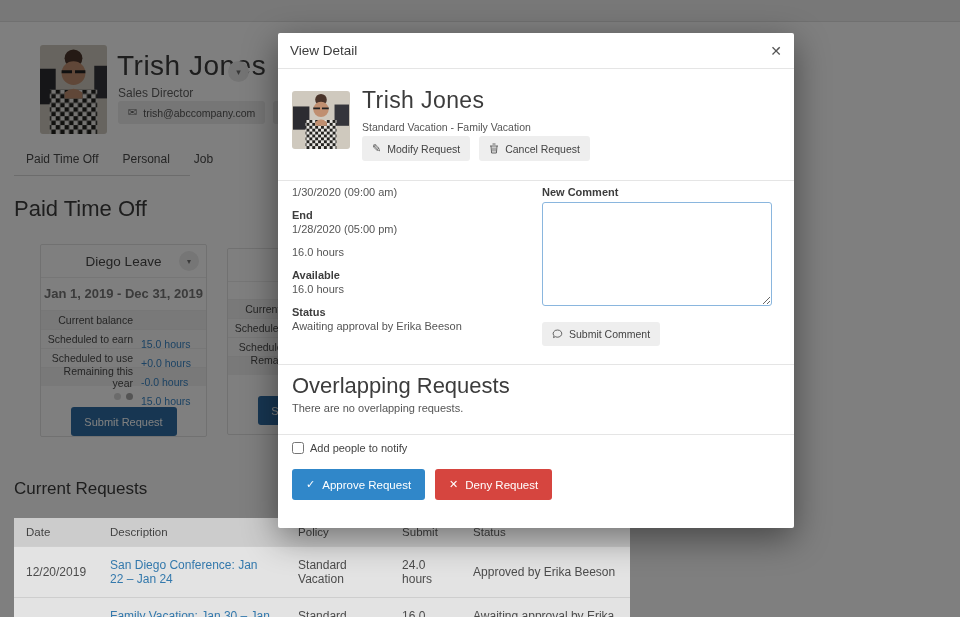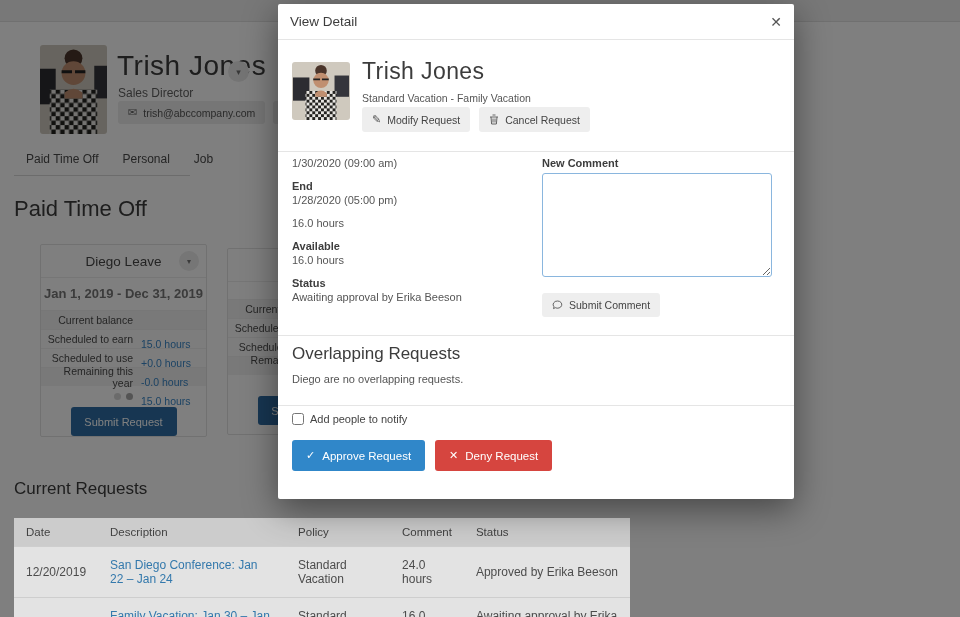--- a/index.html
+++ b/index.html
@@ -47,21 +47,21 @@
   .table-wrap::after { content:""; position:absolute; inset:0; background:rgba(0,0,0,0.10); pointer-events:none; }
   table { width:100%; border-collapse:collapse; background:#fdfdfd; }
   th { background:#e4e4e4; font-weight:400; color:#4a4a4a; font-size:11.5px; text-align:left; padding:8px 12px; }
   td { font-size:12px; color:#555; padding:11px 12px; border-top:1px solid #e6e6e6; }
   td.link-cell { color:#3a87c0; cursor:pointer; }
   .col-date{width:78px;} .col-desc{width:188px;} .col-policy{width:104px;} .col-amount{width:71px;}
 
   
   .overlay { position:absolute; inset:0; background:rgba(0,0,0,0.50); z-index:10; }
 
-  .modal { position:absolute; left:278px; top:4px; width:516px; height:495px; background:#fff; border-radius:2px; box-shadow:0 10px 35px rgba(0,0,0,0.45); z-index:30; }
+  .modal { position:absolute; left:278px; top:33px; width:516px; height:495px; background:#fff; border-radius:2px; box-shadow:0 10px 35px rgba(0,0,0,0.45); z-index:30; }
   .modal-head { height:36px; border-bottom:1px solid #e5e5e5; display:flex; align-items:center; padding:0 12px; }
   .modal-title { font-size:13.5px; color:#3d3d3d; }
   .modal-close { margin-left:auto; font-size:14px; color:#555; cursor:pointer; line-height:1; }
 
   .m-avatar { position:absolute; left:14px; top:58px; width:58px; height:58px; border-radius:3px; overflow:hidden; }
   .m-avatar svg { display:block; width:100%; height:100%; }
   .m-name { position:absolute; left:84px; top:54px; font-size:23px; font-weight:400; color:#3c3c3c; letter-spacing:.4px; }
   .m-sub { position:absolute; left:84px; top:88px; font-size:10.5px; color:#555; }
   .m-actions { position:absolute; left:84px; top:103px; display:flex; gap:9px; }
   .btn-gray { background:#eeeeee; border:none; border-radius:3px; padding:6px 10px; font-size:10.5px; color:#444; display:flex; align-items:center; gap:6px; cursor:pointer; font-family:inherit; }
@@ -73,21 +73,21 @@
   .dcol { position:absolute; left:14px; top:153px; width:240px; }
   .dfield { margin-bottom:11px; }
   .dlabel { font-size:11px; font-weight:bold; color:#3d3d3d; margin-bottom:2px; }
   .dvalue { font-size:11px; color:#555; }
 
   .ccol { position:absolute; left:264px; top:153px; width:238px; }
   .clabel { font-size:11px; font-weight:bold; color:#3d3d3d; margin-bottom:4px; }
   .ctext { width:230px; height:104px; border:1px solid #8ab6de; border-radius:3px; resize:both; font-family:inherit; font-size:11px; padding:5px; outline:none; }
   .csubmit { margin-top:12px; }
 
-  .ov-title { position:absolute; left:14px; top:340px; font-size:17px; font-weight:400; color:#3c3c3c; }
+  .ov-title { position:absolute; left:14px; top:340px; font-size:22px; font-weight:400; color:#3c3c3c; }
   .ov-empty { position:absolute; left:14px; top:369px; font-size:11px; color:#555; }
 
   .notify-row { position:absolute; left:14px; top:409px; display:flex; align-items:center; gap:6px; font-size:11px; color:#444; }
   .notify-row input { width:12px; height:12px; accent-color:#bbb; }
 
   .m-buttons { position:absolute; left:14px; top:436px; display:flex; gap:10px; }
   .btn-solid { border:none; border-radius:3px; padding:9px 14px; font-size:11.5px; color:#fff; display:flex; align-items:center; gap:7px; cursor:pointer; font-family:inherit; }
   .btn-approve { background:#3087c9; }
   .btn-deny { background:#d6453f; }
   .btn-solid .sicon { font-size:11px; }
@@ -212,21 +212,21 @@
 
   <h2 class="requests-title">Current Requests</h2>
 
   <div class="table-wrap">
     <table>
       <thead>
         <tr>
           <th class="col-date">Date</th>
           <th class="col-desc">Description</th>
           <th class="col-policy">Policy</th>
-          <th class="col-amount">Comment</th>
+          <th class="col-amount">Submit</th>
           <th>Status</th>
         </tr>
       </thead>
       <tbody>
         <tr>
           <td>12/20/2019</td>
           <td class="link-cell">San Diego Conference: Jan 22 – Jan 24</td>
           <td>Standard Vacation</td>
           <td>24.0 hours</td>
           <td>Approved by Erika Beeson</td>
@@ -304,21 +304,21 @@
         <svg width="11" height="10" viewBox="0 0 11 10">
             <path d="M5.5 1a4.3 3.6 0 1 1-2.2 6.7L1.5 8.6l.5-1.8A4.3 3.6 0 0 1 5.5 1Z" stroke="#555" stroke-width="0.9" fill="none"></path>
           </svg>
       </span>
       <span>Submit Comment</span>
     </button>
   </div>
 
   <div class="hr hr2"></div>
   <div class="ov-title">Overlapping Requests</div>
-  <div class="ov-empty">Diego are no overlapping requests.</div>
+  <div class="ov-empty">There are no overlapping requests.</div>
   <div class="hr hr3"></div>
 
   <label class="notify-row">
     <input type="checkbox" style="">
     <span>Add people to notify</span>
   </label>
 
   <div class="m-buttons">
     <button class="btn-solid btn-approve">
       <span class="sicon">✓</span>

